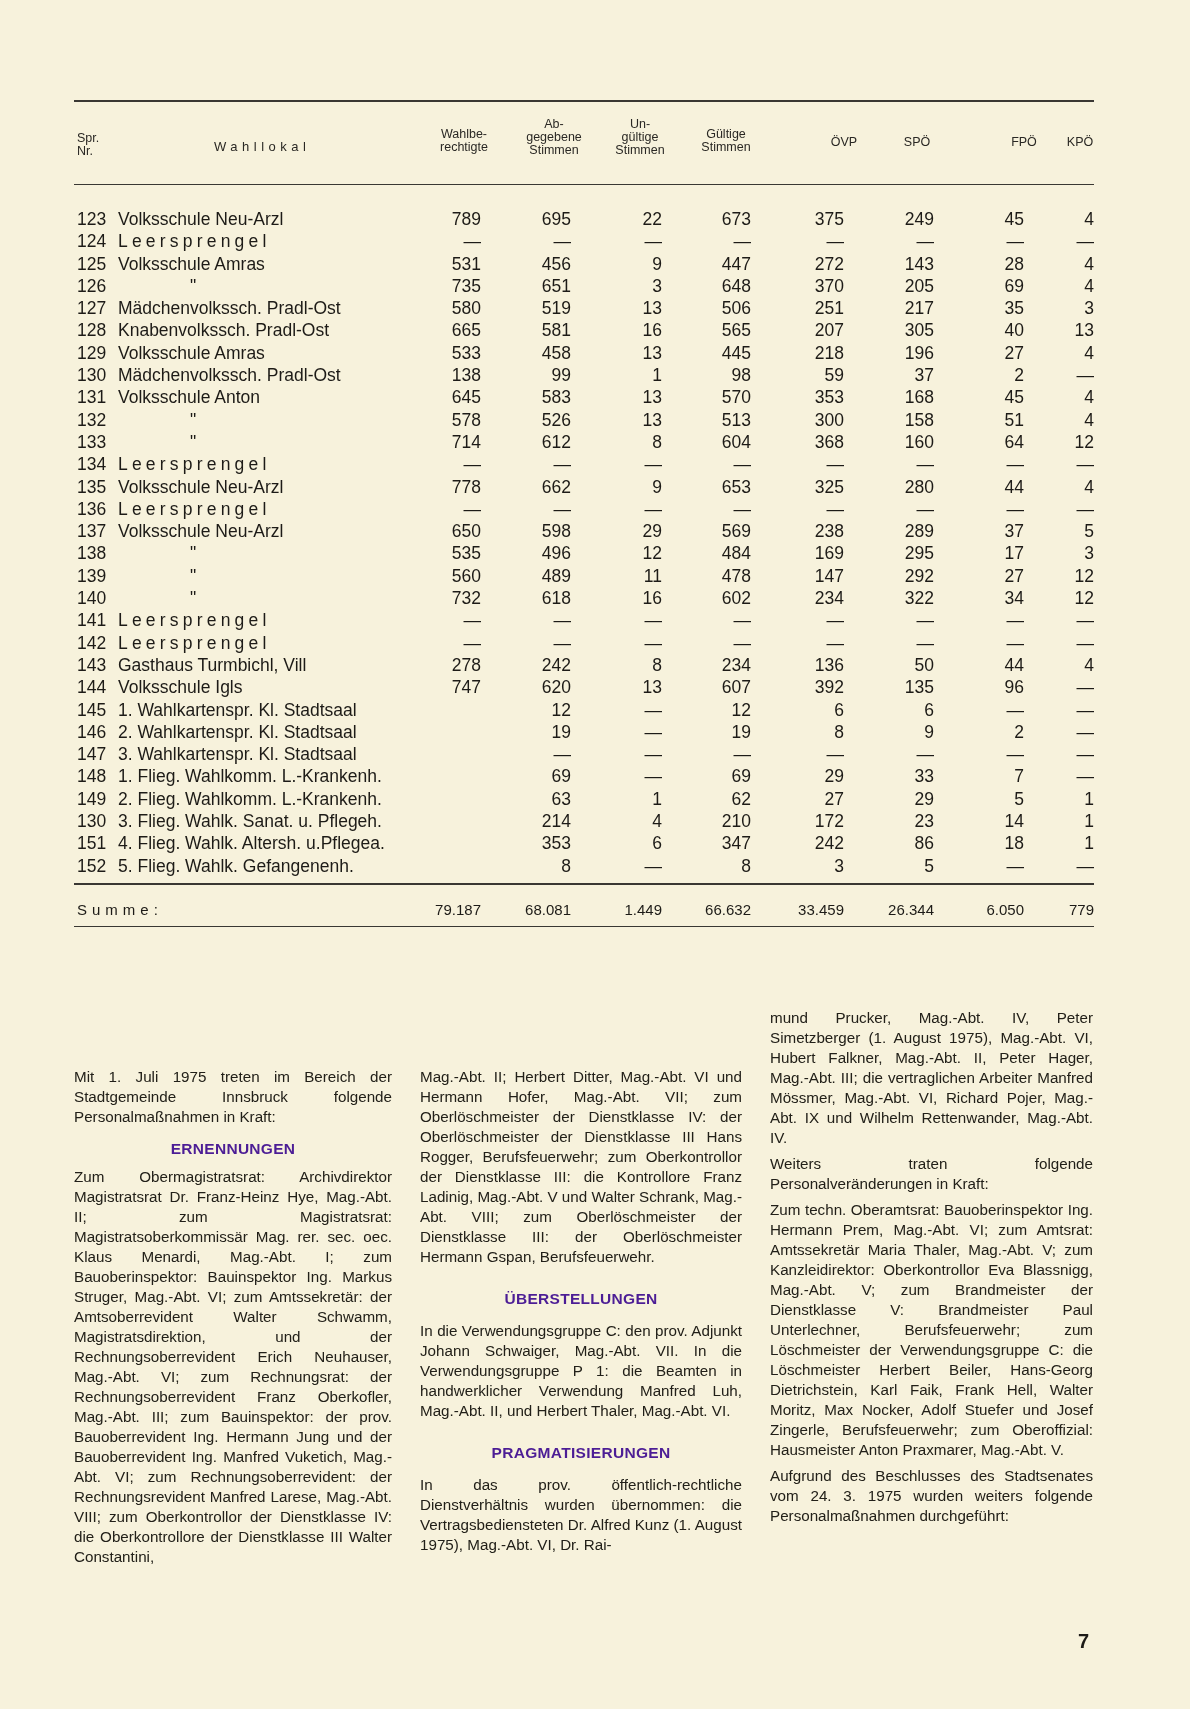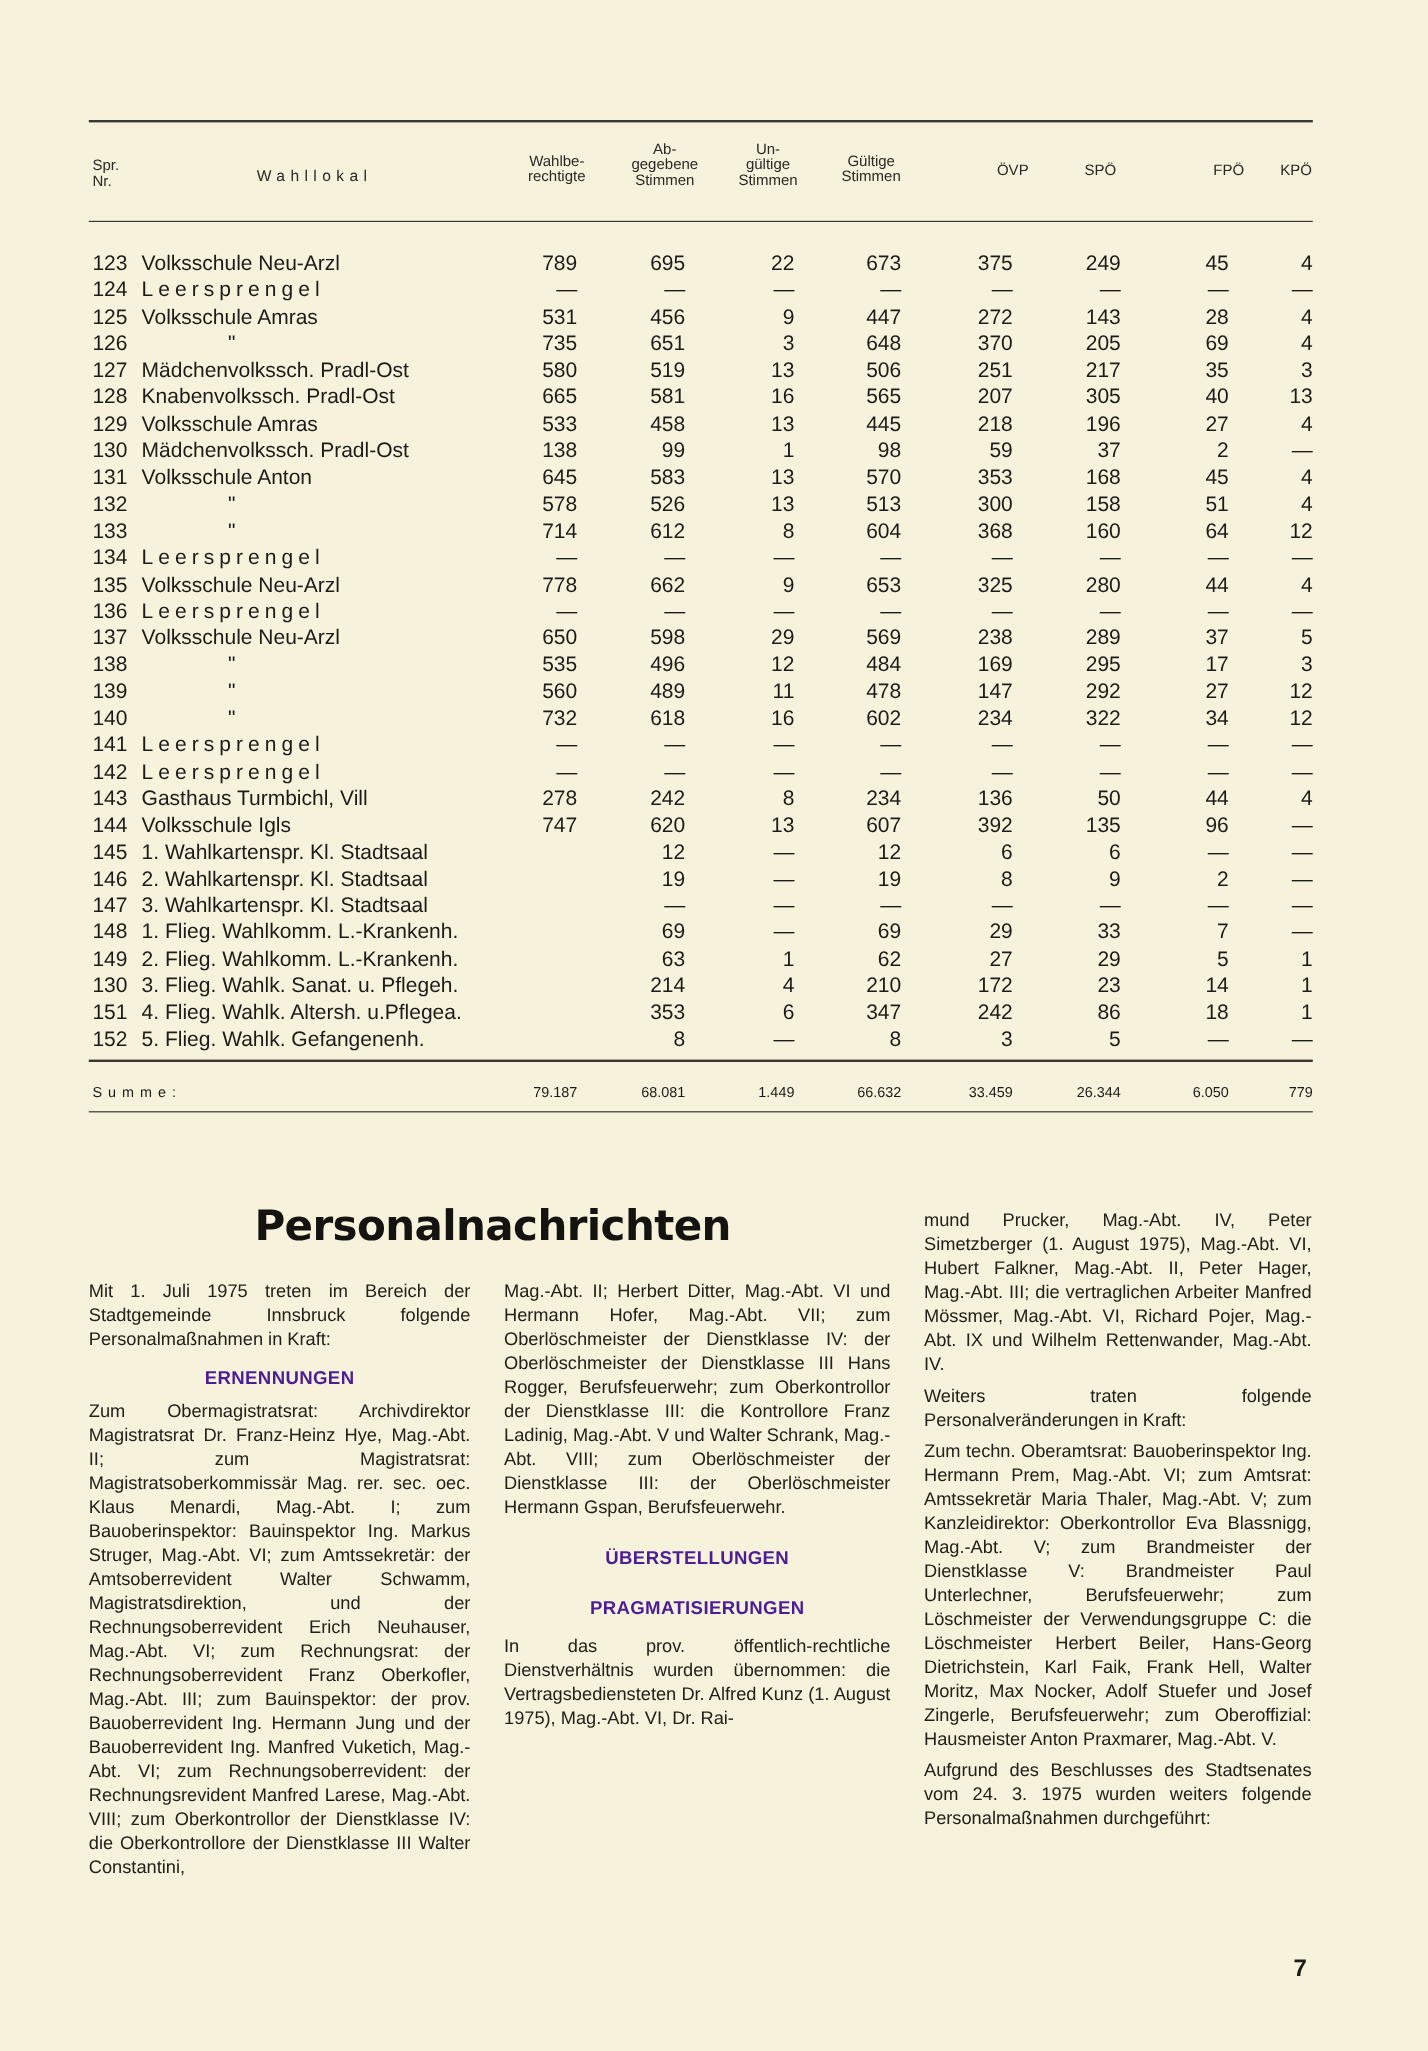--- a/index.html
+++ b/index.html
@@ -46,21 +46,21 @@
     .td.num { text-align: right; width: 80px; }
     .td.n1 { left: 327px; }
     .td.n2 { left: 417px; }
     .td.n3 { left: 508px; }
     .td.n4 { left: 597px; }
     .td.n5 { left: 690px; }
     .td.n6 { left: 780px; text-align: right; }
     .td.n7 { left: 870px; }
     .td.n8 { left: 940px; }
 
-    .sumrow { position: absolute; left: 74px; top: 898px; width: 1020px; height: 24px; font-size: 12px; line-height: 24px; }
+    .sumrow { position: absolute; left: 74px; top: 898px; width: 1020px; height: 24px; font-size: 15px; line-height: 24px; }
     .sumrow .label { position: absolute; left: 3px; letter-spacing: 5px; }
 
     
     .title {
       position: absolute; left: 212px; top: 1002px; font-size: 35px; font-weight: bold;
       font-family: "DejaVu Sans", sans-serif; letter-spacing: -0.5px; color: #141310;
     }
     .col {
       position: absolute; font-size: 15.2px; line-height: 20px; text-align: justify;
       color: #222019;
@@ -474,31 +474,31 @@
     <span class="td num n2">68.081</span>
     <span class="td num n3">1.449</span>
     <span class="td num n4">66.632</span>
     <span class="td num n5">33.459</span>
     <span class="td num n6">26.344</span>
     <span class="td num n7">6.050</span>
     <span class="td num n8">779</span>
   </div>
   <div class="rule bottom"></div>
 
-  <h1 class="title">Personalnachrichten</h1>
 
   <div class="col c-left">
     <p>Mit 1. Juli 1975 treten im Bereich der Stadtgemeinde Innsbruck folgende Personalmaßnahmen in Kraft:</p>
     <h3>ERNENNUNGEN</h3>
     <p>Zum Obermagistratsrat: Archivdirektor Magistratsrat Dr. Franz-Heinz Hye, Mag.-Abt. II; zum Magistratsrat: Magistratsoberkommissär Mag. rer. sec. oec. Klaus Menardi, Mag.-Abt. I; zum Bauoberinspektor: Bauinspektor Ing. Markus Struger, Mag.-Abt. VI; zum Amtssekretär: der Amtsoberrevident Walter Schwamm, Magistratsdirektion, und der Rechnungsoberrevident Erich Neuhauser, Mag.-Abt. VI; zum Rechnungsrat: der Rechnungsoberrevident Franz Oberkofler, Mag.-Abt. III; zum Bauinspektor: der prov. Bauoberrevident Ing. Hermann Jung und der Bauoberrevident Ing. Manfred Vuketich, Mag.-Abt. VI; zum Rechnungsoberrevident: der Rechnungsrevident Manfred Larese, Mag.-Abt. VIII; zum Oberkontrollor der Dienstklasse IV: die Oberkontrollore der Dienstklasse III Walter Constantini,</p>
   </div>
 
   <div class="col c-mid">
     <p>Mag.-Abt. II; Herbert Ditter, Mag.-Abt. VI und Hermann Hofer, Mag.-Abt. VII; zum Oberlöschmeister der Dienstklasse IV: der Oberlöschmeister der Dienstklasse III Hans Rogger, Berufsfeuerwehr; zum Oberkontrollor der Dienstklasse III: die Kontrollore Franz Ladinig, Mag.-Abt. V und Walter Schrank, Mag.-Abt. VIII; zum Oberlöschmeister der Dienstklasse III: der Oberlöschmeister Hermann Gspan, Berufsfeuerwehr.</p>
     <h3>ÜBERSTELLUNGEN</h3>
+    <p>In die Verwendungsgruppe C: den prov. Adjunkt Johann Schwaiger, Mag.-Abt. VII. In die Verwendungsgruppe P 1: die Beamten in handwerklicher Verwendung Manfred Luh, Mag.-Abt. II, und Herbert Thaler, Mag.-Abt. VI.</p>
     <h3>PRAGMATISIERUNGEN</h3>
     <p>In das prov. öffentlich-rechtliche Dienstverhältnis wurden übernommen: die Vertragsbediensteten Dr. Alfred Kunz (1. August 1975), Mag.-Abt. VI, Dr. Rai-</p>
   </div>
 
   <div class="col c-right">
     <p>mund Prucker, Mag.-Abt. IV, Peter Simetzberger (1. August 1975), Mag.-Abt. VI, Hubert Falkner, Mag.-Abt. II, Peter Hager, Mag.-Abt. III; die vertraglichen Arbeiter Manfred Mössmer, Mag.-Abt. VI, Richard Pojer, Mag.-Abt. IX und Wilhelm Rettenwander, Mag.-Abt. IV.</p>
     <p>Weiters traten folgende Personalveränderungen in Kraft:</p>
     <p>Zum techn. Oberamtsrat: Bauoberinspektor Ing. Hermann Prem, Mag.-Abt. VI; zum Amtsrat: Amtssekretär Maria Thaler, Mag.-Abt. V; zum Kanzleidirektor: Oberkontrollor Eva Blassnigg, Mag.-Abt. V; zum Brandmeister der Dienstklasse V: Brandmeister Paul Unterlechner, Berufsfeuerwehr; zum Löschmeister der Verwendungsgruppe C: die Löschmeister Herbert Beiler, Hans-Georg Dietrichstein, Karl Faik, Frank Hell, Walter Moritz, Max Nocker, Adolf Stuefer und Josef Zingerle, Berufsfeuerwehr; zum Oberoffizial: Hausmeister Anton Praxmarer, Mag.-Abt. V.</p>
     <p>Aufgrund des Beschlusses des Stadtsenates vom 24. 3. 1975 wurden weiters folgende Personalmaßnahmen durchgeführt:</p>
   </div>

